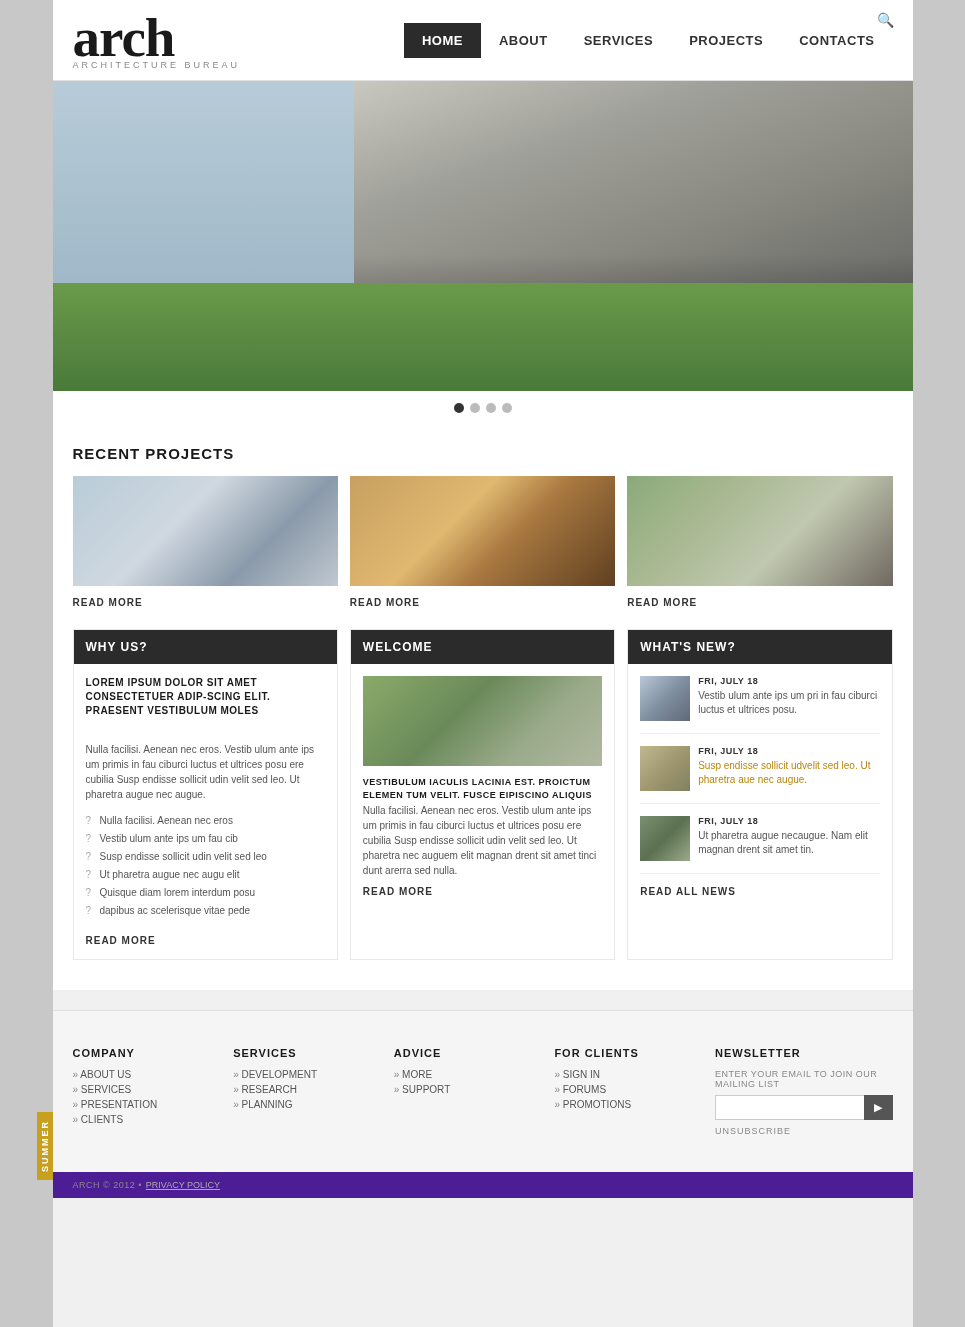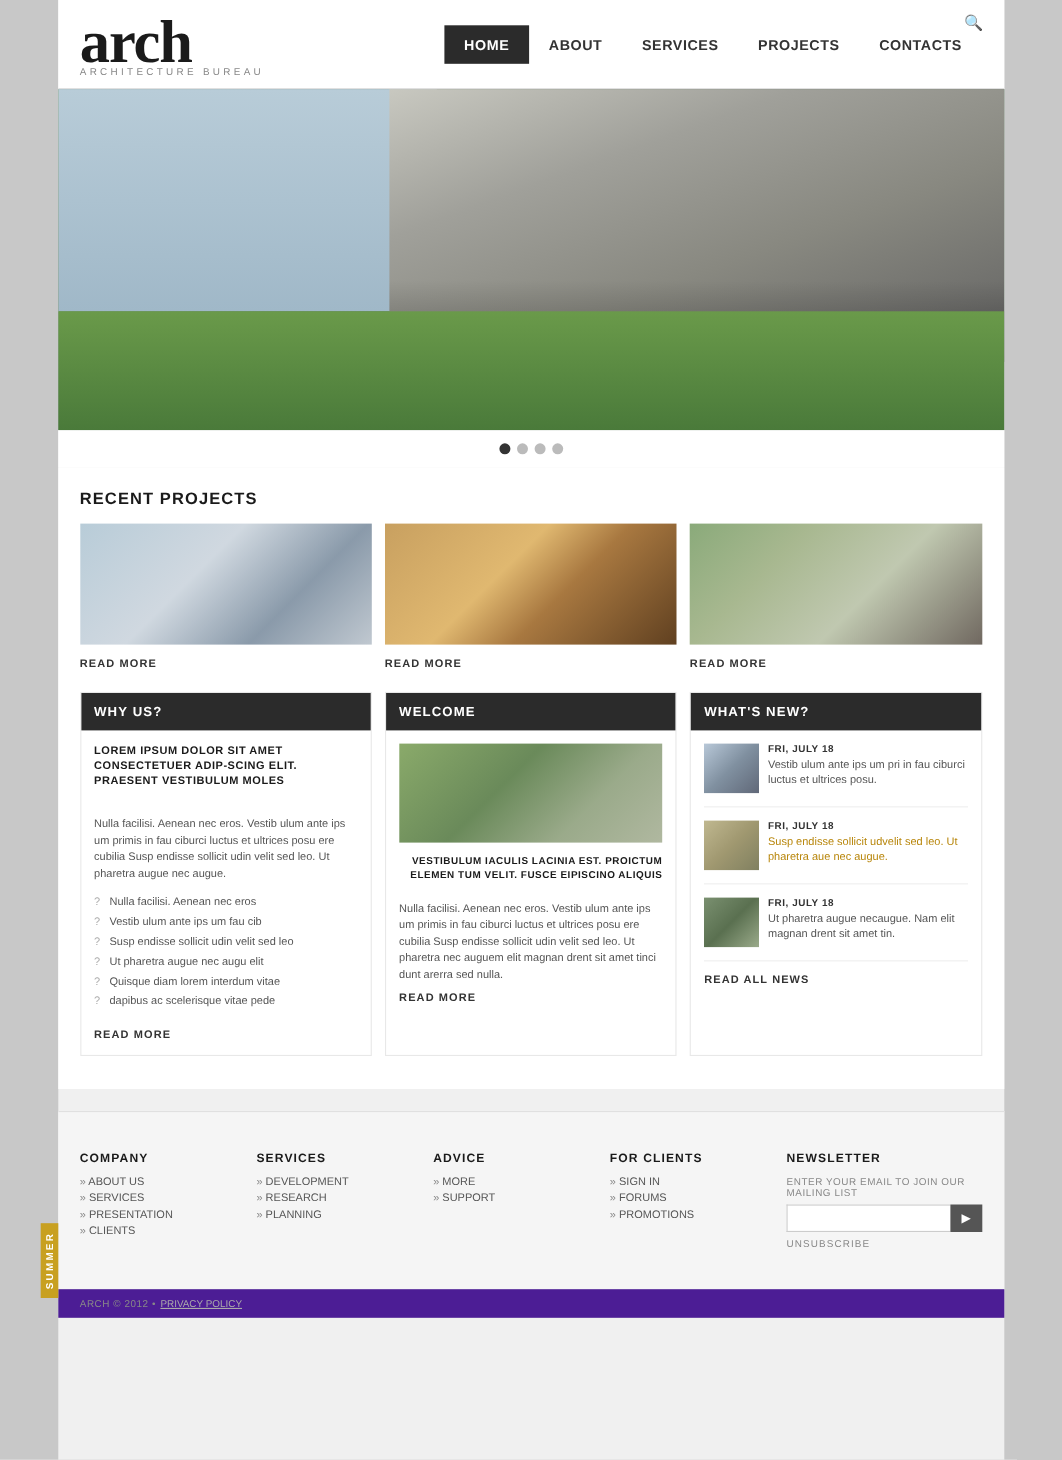--- a/index.html
+++ b/index.html
@@ -245,23 +245,22 @@
       height: 90px;
       background: linear-gradient(135deg, #8aaa6a 0%, #6a8a5a 40%, #9aaa8a 70%, #b0b8a0 100%);
       margin-bottom: 10px;
     }
     .welcome-subtitle {
       font-size: 9px;
       font-weight: bold;
       text-transform: uppercase;
       letter-spacing: 0.5px;
       color: #1a1a1a;
-      margin-bottom: 18px;
+      margin-bottom: 2px;
       line-height: 1.4;
-      text-align: right;
     }
     .welcome-text {
       font-size: 10px;
       color: #555;
       line-height: 1.5;
     }
 
     
     .news-item {
       display: flex;
@@ -470,21 +469,21 @@
         <div class="col-block">
           <div class="col-header">WHY US?</div>
           <div class="col-body">
             <div class="why-us-title">LOREM IPSUM DOLOR SIT AMET CONSECTETUER ADIP-SCING ELIT. PRAESENT VESTIBULUM MOLES</div>
             <div class="why-us-text">Nulla facilisi. Aenean nec eros. Vestib ulum ante ips um primis in fau ciburci luctus et ultrices posu ere cubilia Susp endisse sollicit udin velit sed leo. Ut pharetra augue nec augue.</div>
             <ul class="why-us-list">
               <li>Nulla facilisi. Aenean nec eros</li>
               <li>Vestib ulum ante ips um fau cib</li>
               <li>Susp endisse sollicit udin velit sed leo</li>
               <li>Ut pharetra augue nec augu elit</li>
-              <li>Quisque diam lorem interdum vitae</li>
+              <li>Quisque diam lorem interdum posu</li>
               <li>dapibus ac scelerisque vitae pede</li>
             </ul>
             <span class="read-more">READ MORE</span>
           </div>
         </div>
 
         <div class="col-block">
           <div class="col-header">WELCOME</div>
           <div class="col-body">
             <div class="welcome-img"></div>

